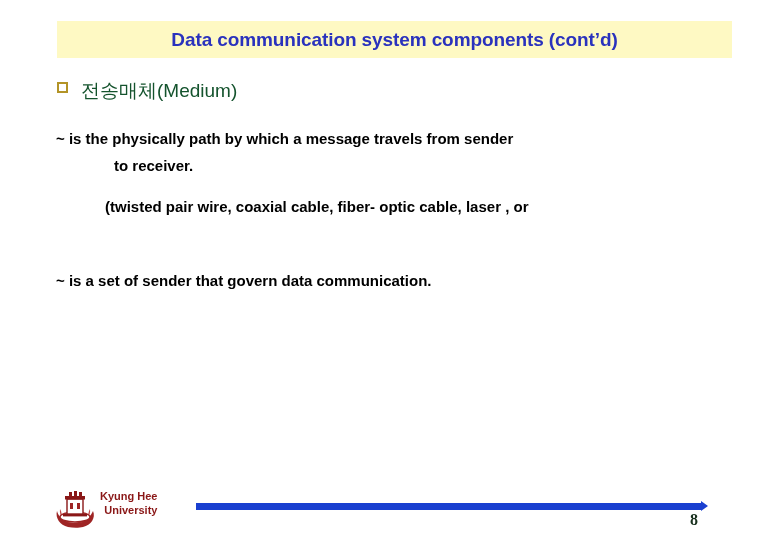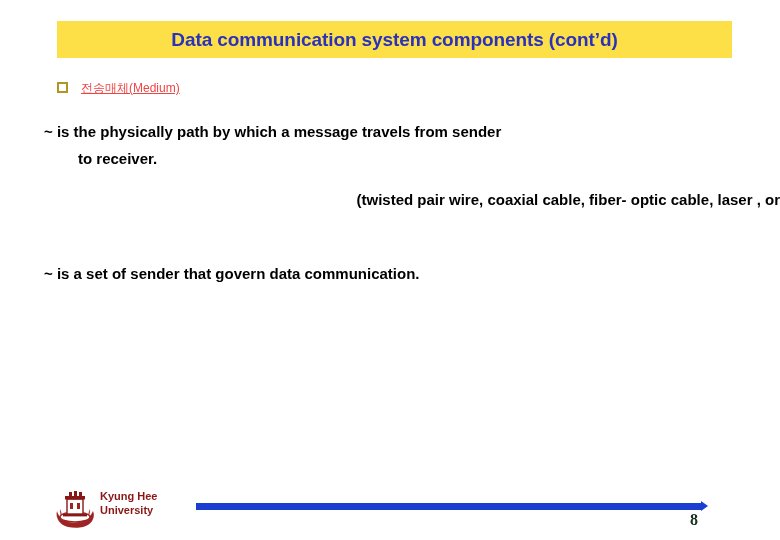--- a/index.html
+++ b/index.html
@@ -15,21 +15,21 @@
     position: relative;
   }
 
   
   #title-banner {
     position: absolute;
     left: 57px;
     top: 21px;
     width: 675px;
     height: 37px;
-    background: #fde047;
+    background: #fef9c3;
   }
   #title-text {
     position: absolute;
     left: 0;
     top: 0;
     width: 675px;
     height: 37px;
     line-height: 37px;
     text-align: center;
     color: #2a32bd;
@@ -59,57 +59,57 @@
     top: 4px;
     width: 11px;
     height: 11px;
     border: 2px solid #b39427;
     background: #ffffff;
     box-sizing: border-box;
   }
   .bullet-label {
     display: inline-block;
     margin-left: 24px;
-    font-size: 12px;
-    color: #ef4444;
+    font-size: 19px;
+    color: #14532d;
     font-family: "Liberation Sans", sans-serif;
     font-weight: normal;
     white-space: nowrap;
-    text-decoration: underline;
   }
 
   .sub-block {
     margin: 0;
     padding: 0;
   }
   .sub-line {
     font-family: "Liberation Sans", sans-serif;
     font-weight: bold;
     font-size: 15px;
     color: #000000;
     white-space: nowrap;
   }
-  .indent-tilde { padding-left: 44px; }
-  .indent-cont  { padding-left: 78px; }
-  .indent-paren { padding-left: 58px; text-align: right; }
+  .indent-tilde { padding-left: 56px; }
+  .indent-cont  { padding-left: 114px; }
+  .indent-paren { padding-left: 105px; }
 
   
   .gap-s  { height: 14px; }
   .gap-m  { height: 21px; }
   .gap-l  { height: 26px; }
   .line-h { line-height: 27px; }
 
   
   #footer {
     position: absolute;
     left: 0;
     top: 0;
     width: 780px;
     height: 540px;
     pointer-events: none;
+    text-align: right;
   }
   #logo-mark {
     position: absolute;
     left: 53px;
     top: 487px;
     width: 44px;
     height: 42px;
   }
   #logo-text {
     position: absolute;

